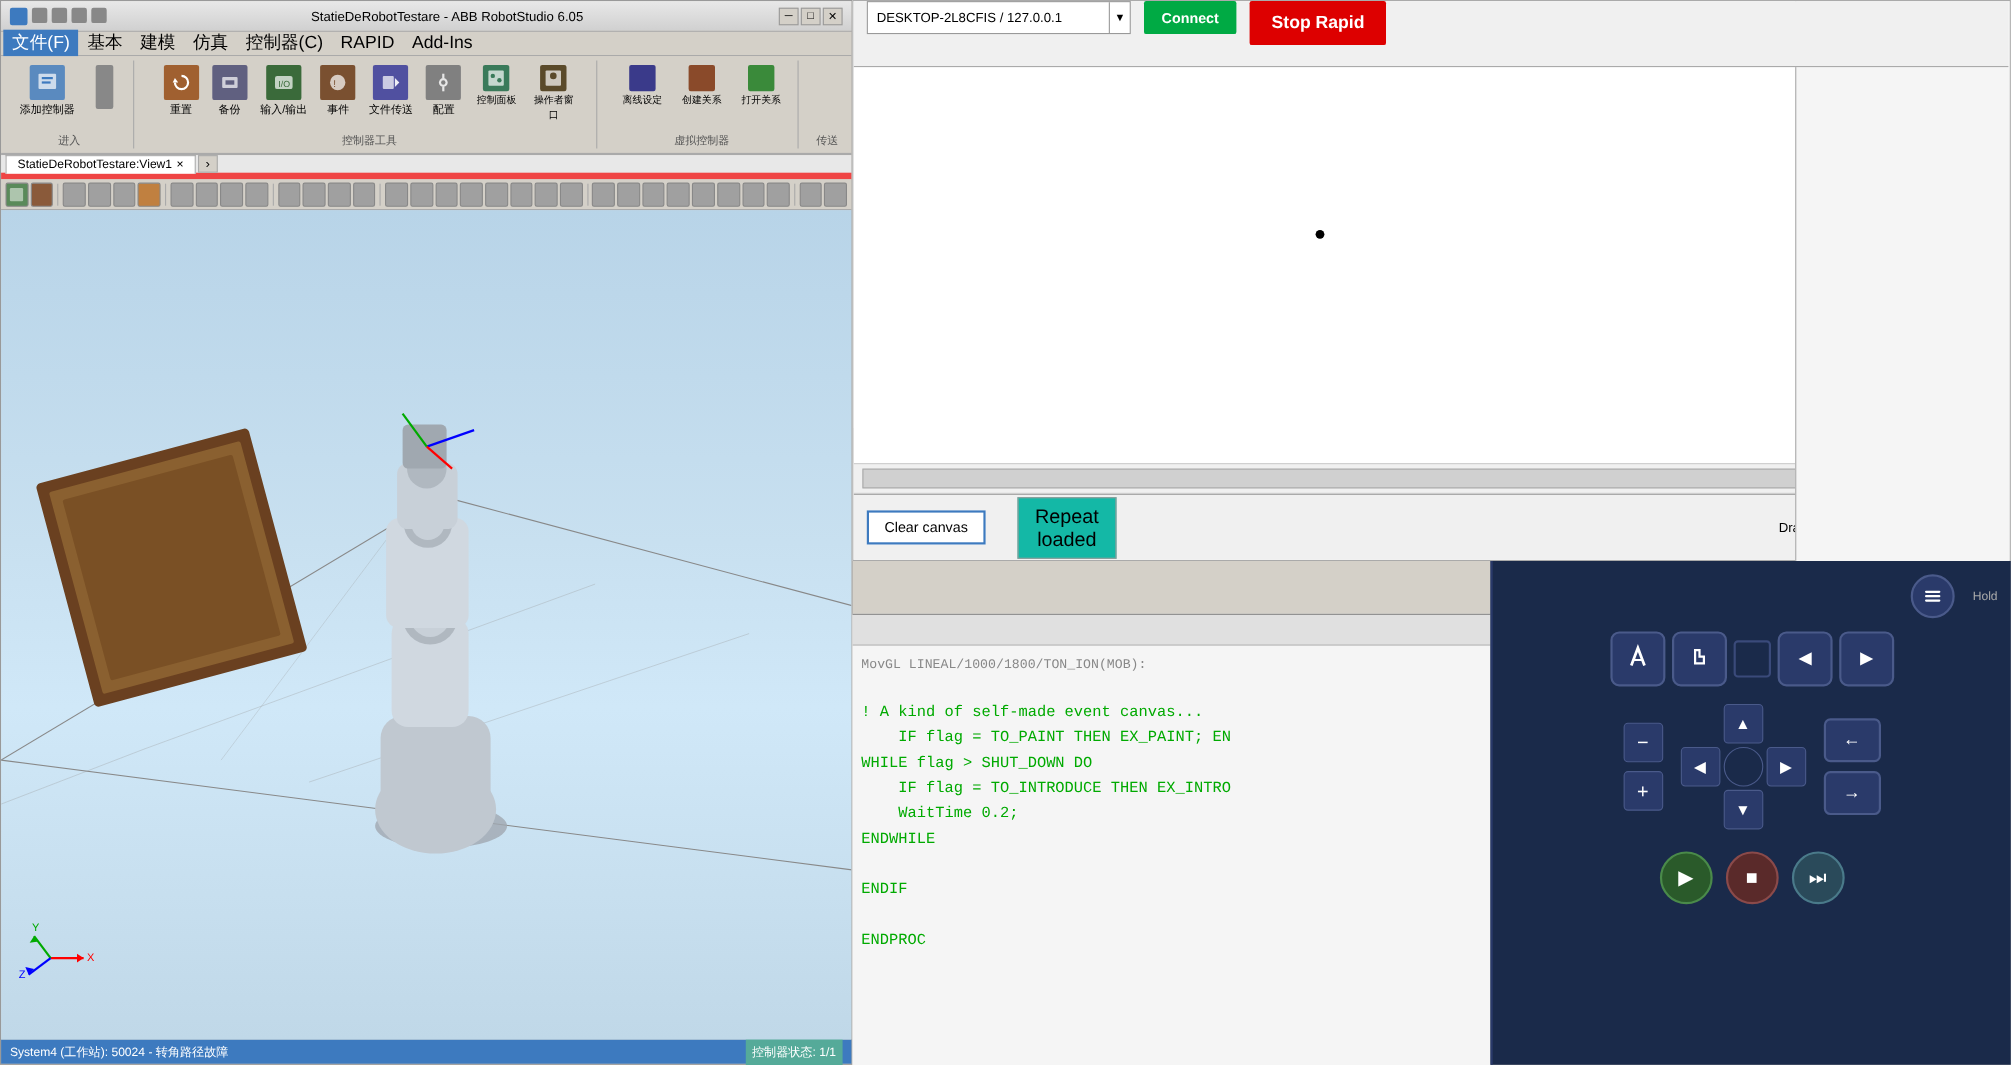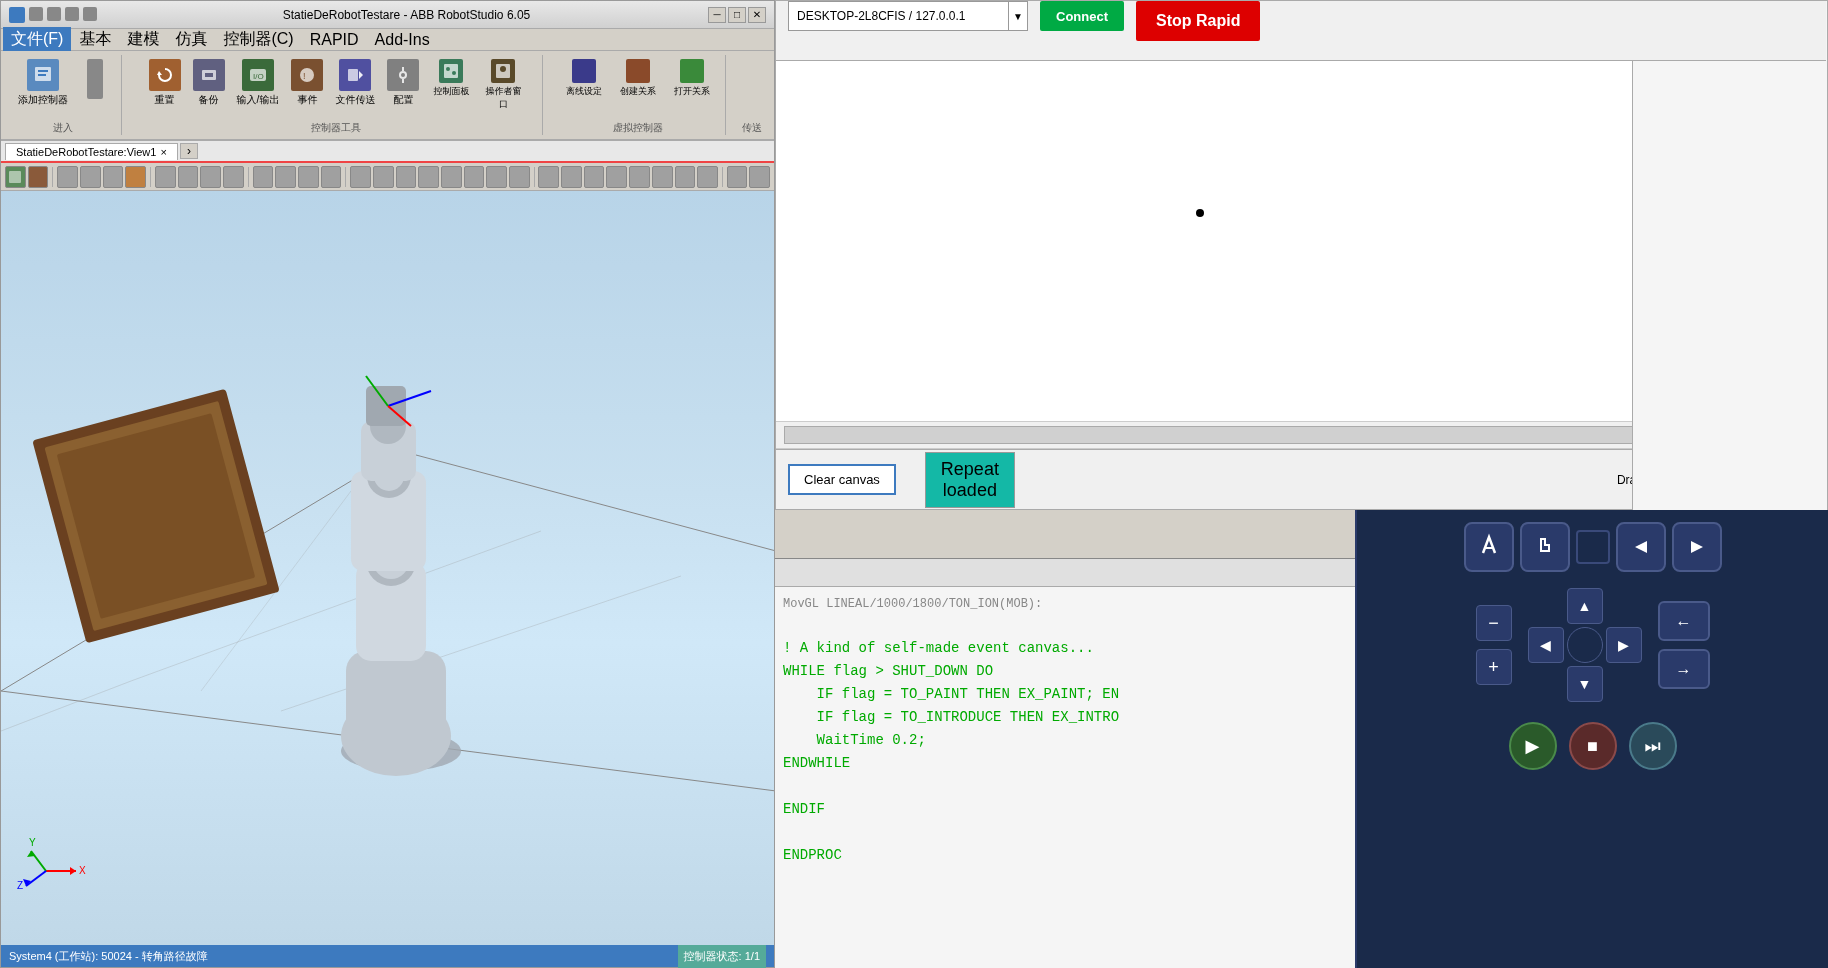--- a/index.html
+++ b/index.html
@@ -135,21 +135,21 @@
       margin-bottom: 2px;
       display: flex; align-items: center; justify-content: center;
     }
 
     
     #tab-bar {
       background: #e8e8e8;
       height: 22px;
       display: flex;
       align-items: center;
-      border-bottom: 2px solid #ef4444;
+      border-bottom: 6px solid #ef4444;
       padding-left: 4px;
     }
     .view-tab {
       background: #d4d0c8;
       border: 1px solid #aaa;
       border-bottom: none;
       padding: 2px 10px;
       font-size: 11px;
       cursor: pointer;
       display: flex; align-items: center; gap: 4px;
@@ -882,35 +882,45 @@
 
     <div id="code-panel" style="top:48px;">
       <div id="code-top-strip">
         <span></span>
       </div>
       <div id="code-content">
 
         <div class="code-line" style="color:#888;font-size:12px;">MovGL LINEAL/1000/1800/TON_ION(MOB):</div>
         <div class="code-line">&nbsp;</div>
         <div class="code-line">! A kind of self-made event canvas...</div>
+        <div class="code-line">    IF flag = TO_PAINT THEN EX_PAINT; EN</div>
         <div class="code-line">WHILE flag &gt; SHUT_DOWN DO</div>
-        <div class="code-line">    IF flag = TO_PAINT THEN EX_PAINT; EN</div>
         <div class="code-line">    IF flag = TO_INTRODUCE THEN EX_INTRO</div>
         <div class="code-line">    WaitTime 0.2;</div>
         <div class="code-line">ENDWHILE</div>
         <div class="code-line">&nbsp;</div>
         <div class="code-line">ENDIF</div>
         <div class="code-line">&nbsp;</div>
         <div class="code-line">ENDPROC</div>
       </div>
     </div>
 
     <div id="controller-panel">
       <div id="controller-inner">
 
+        <div class="ctrl-row" style="justify-content:flex-end;width:100%;margin-bottom:4px;">
+          <div class="ctrl-btn-large" style="background:#2a3a6a;border-radius:50%;width:40px;height:40px;">
+            <svg width="22" height="22" viewBox="0 0 22 22">
+                <rect x="4" y="6" width="14" height="2" rx="1" fill="#fff"></rect>
+                <rect x="4" y="10" width="14" height="2" rx="1" fill="#fff"></rect>
+                <rect x="4" y="14" width="14" height="2" rx="1" fill="#fff"></rect>
+              </svg>
+          </div>
+          <span style="color:#aaa;font-size:11px;margin-left:8px;">Hold</span>
+        </div>
 
         <div class="ctrl-row" style="gap:6px;flex-wrap:wrap;justify-content:center;">
           <div style="width:50px;height:50px;background:#2a3a6a;border:2px solid #4a5a8a;border-radius:8px;display:flex;align-items:center;justify-content:center;">
             <svg width="28" height="28" viewBox="0 0 28 28">
                 <path d="M8 20 L14 4 L20 20" stroke="#fff" stroke-width="2.5" fill="none"></path>
                 <path d="M10 15 L18 15" stroke="#fff" stroke-width="2" fill="none"></path>
               </svg>
           </div>
           <div style="width:50px;height:50px;background:#2a3a6a;border:2px solid #4a5a8a;border-radius:8px;display:flex;align-items:center;justify-content:center;">
             <svg width="28" height="28" viewBox="0 0 28 28">

